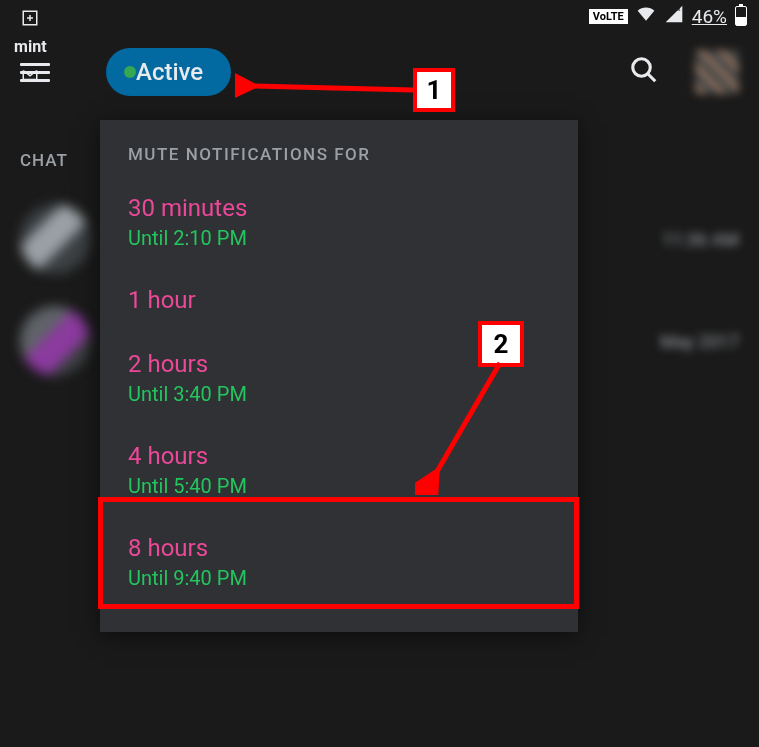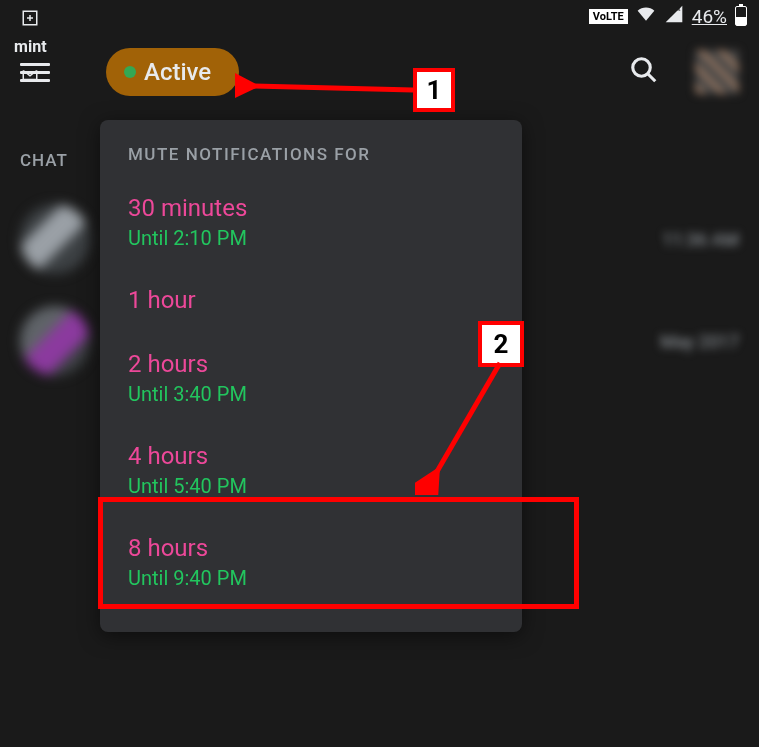--- a/index.html
+++ b/index.html
@@ -85,22 +85,22 @@
     }
     .menu-icon div {
       height: 3px;
       background: #e8eaed;
       margin: 5px 0;
       border-radius: 1px;
     }
     .active-chip {
       display: flex;
       align-items: center;
-      gap: 8px;
-      background: #a16207;
+      gap: 0;
+      background: #0369a1;
       border-radius: 24px;
       padding: 10px 28px 10px 18px;
       cursor: pointer;
       margin-left: 40px;
     }
     .active-dot {
       width: 12px;
       height: 12px;
       background: #34a853;
       border-radius: 50%;
@@ -158,23 +158,23 @@
     .chat-time {
       margin-left: auto;
       color: #9aa0a6;
       font-size: 18px;
       filter: blur(4px);
     }
     .popup {
       position: absolute;
       top: 120px;
       left: 100px;
-      width: 422px;
+      width: 478px;
       background: #303134;
-      border-radius: 8px;
+      border-radius: 0;
       padding: 24px 0;
       box-shadow: 0 4px 20px rgba(0,0,0,0.5);
     }
     .popup-title {
       color: #9aa0a6;
       font-size: 17px;
       font-weight: 500;
       letter-spacing: 1.5px;
       padding: 0 28px 12px;
     }

